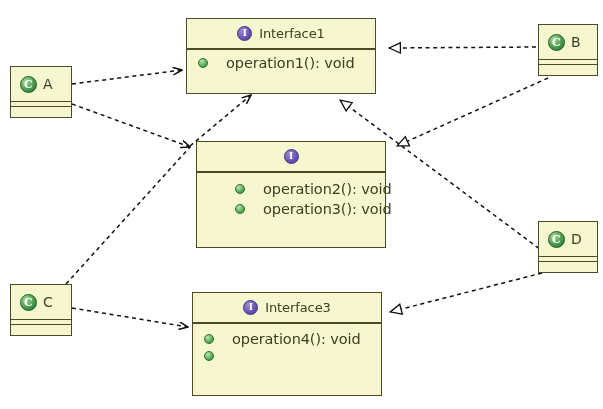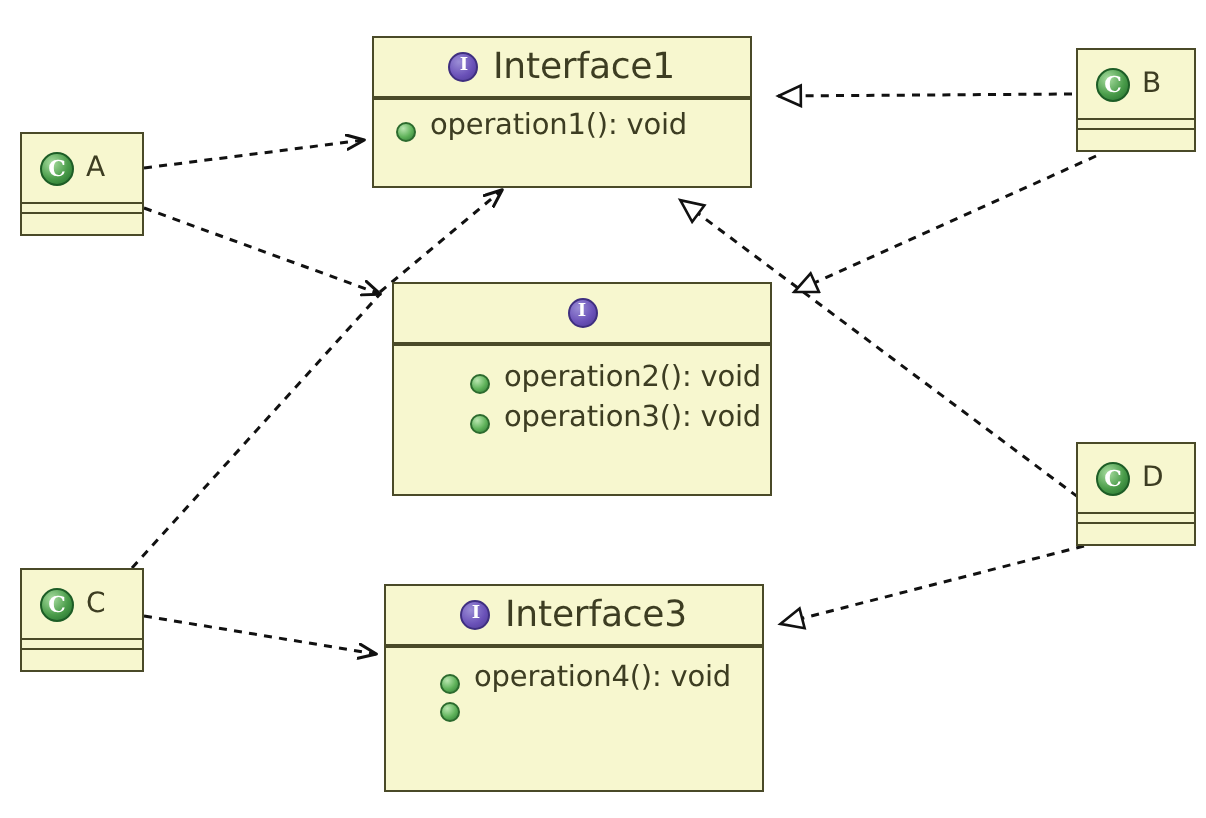--- a/index.html
+++ b/index.html
@@ -38,34 +38,34 @@
   .iface-title {
     height: 30px;
     display: flex;
     align-items: center;
     justify-content: center;
     gap: 7px;
     border-bottom: 1px solid #4a4a28;
     box-sizing: border-box;
   }
   .iface-title-text {
-    font-size: 18px;
+    font-size: 13px;
     color: #3d3d22;
     letter-spacing: -0.1px;
     white-space: nowrap;
   }
   .iface-ops {
     border-top: 1px solid #4a4a28;
     padding: 3px 0 4px 0;
     box-sizing: border-box;
   }
   .op-row {
     display: flex;
-    align-items: flex-end;
-    gap: 7px;
+    align-items: center;
+    gap: 18px;
     padding: 2px 0 2px 11px;
     white-space: nowrap;
   }
   .op-text {
     font-size: 14.5px;
     color: #3d3d22;
     letter-spacing: -0.1px;
   }
 
   
@@ -230,21 +230,21 @@
     </div>
   </div>
 
   <div class="iface" style="left:192px; top:292px; width:190px; height:104px;">
     <div class="iface-title">
       <span class="icon-interface">
         <span>I</span>
       </span>
       <span class="iface-title-text">Interface3</span>
     </div>
-    <div class="iface-ops" style="padding-top:5px;padding-left:16px;">
+    <div class="iface-ops" style="padding-top:5px;">
       <div class="op-row">
         <span class="icon-op"></span>
         <span class="op-text">operation4(): void</span>
       </div>
       <div class="op-row">
         <span class="icon-op"></span>
       </div>
     </div>
   </div>
 

